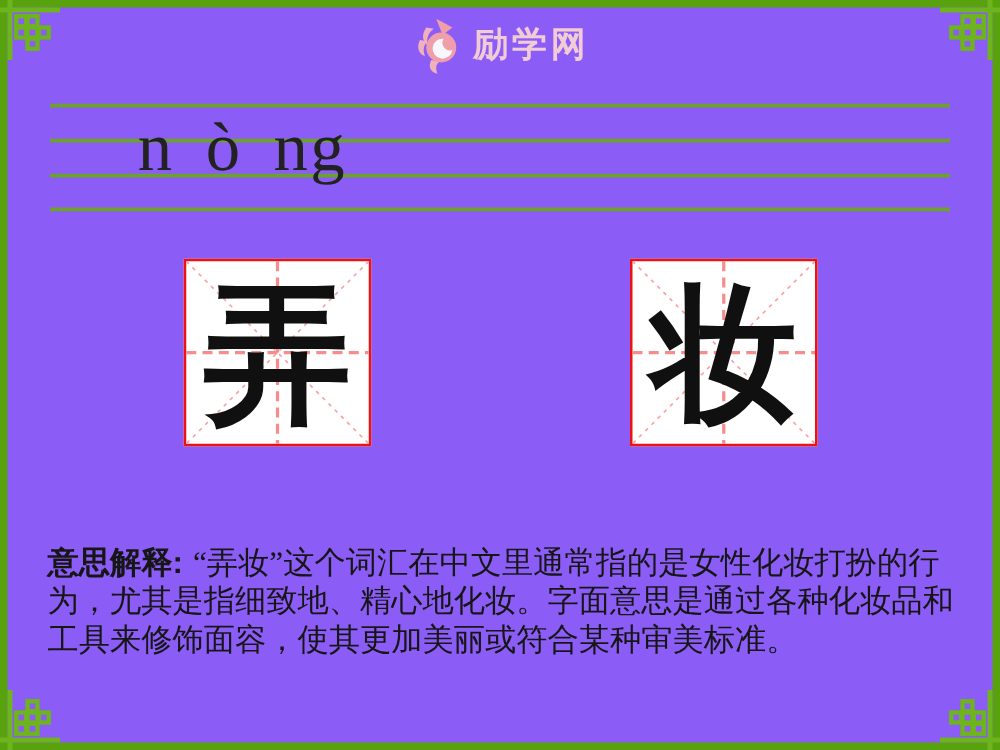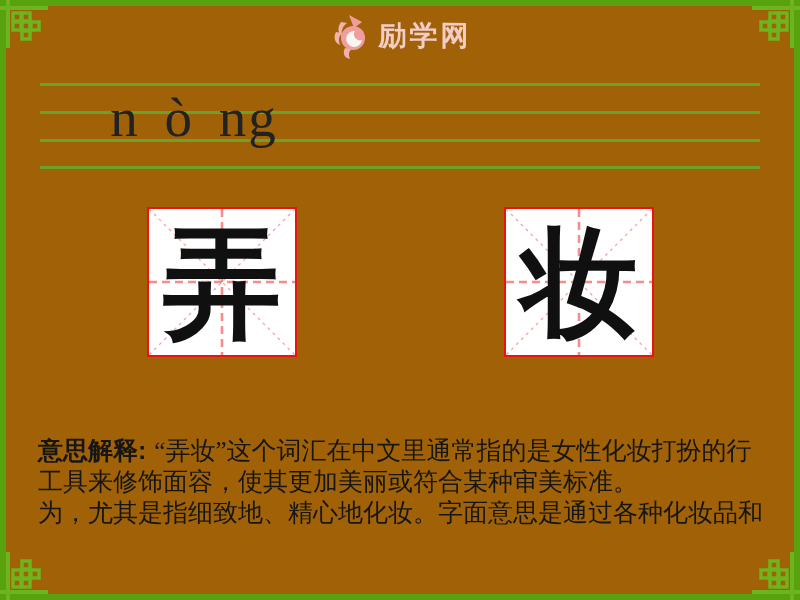--- a/index.html
+++ b/index.html
@@ -1,19 +1,19 @@
 <!DOCTYPE html>
 <html><head>
 <meta charset="utf-8">
 <style>
   html,body{margin:0;padding:0;background:#888;}
   .slide{
     position:relative;
     width:800px;height:600px;
-    background:#a16207;
+    background:#8b5cf6;
     overflow:hidden;
     font-family:"Liberation Sans",sans-serif;
     margin:0 auto;
   }
   
   .frame{
     position:absolute;left:0;top:0;right:0;bottom:0;
     border:6px solid #58a30d;
     box-sizing:border-box;
     pointer-events:none;
@@ -172,17 +172,17 @@
       <line x1="0" y1="0" x2="146" y2="146" stroke="#f9a0a0" stroke-width="1.3" stroke-dasharray="3 4"></line>
       <line x1="146" y1="0" x2="0" y2="146" stroke="#f9a0a0" stroke-width="1.3" stroke-dasharray="3 4"></line>
       <line x1="73" y1="0" x2="73" y2="146" stroke="#f88b8b" stroke-width="2.6" stroke-dasharray="8 5"></line>
       <line x1="0" y1="73" x2="146" y2="73" stroke="#f88b8b" stroke-width="2.6" stroke-dasharray="8 5"></line>
     </svg>
     <div class="hanzi">妆</div>
   </div>
 
   <div class="explain">
     <div class="row"><span class="lbl">意思解释:</span><span>“弄妆”这个词汇在中文里通常指的是女性化妆打扮的行</span></div>
+    <div class="row">为，尤其是指细致地、精心地化妆。字面意思是通过各种化妆品和</div>
     <div class="row">工具来修饰面容，使其更加美丽或符合某种审美标准。</div>
-    <div class="row">为，尤其是指细致地、精心地化妆。字面意思是通过各种化妆品和</div>
   </div>
 
 </div>
 
 </body></html>

